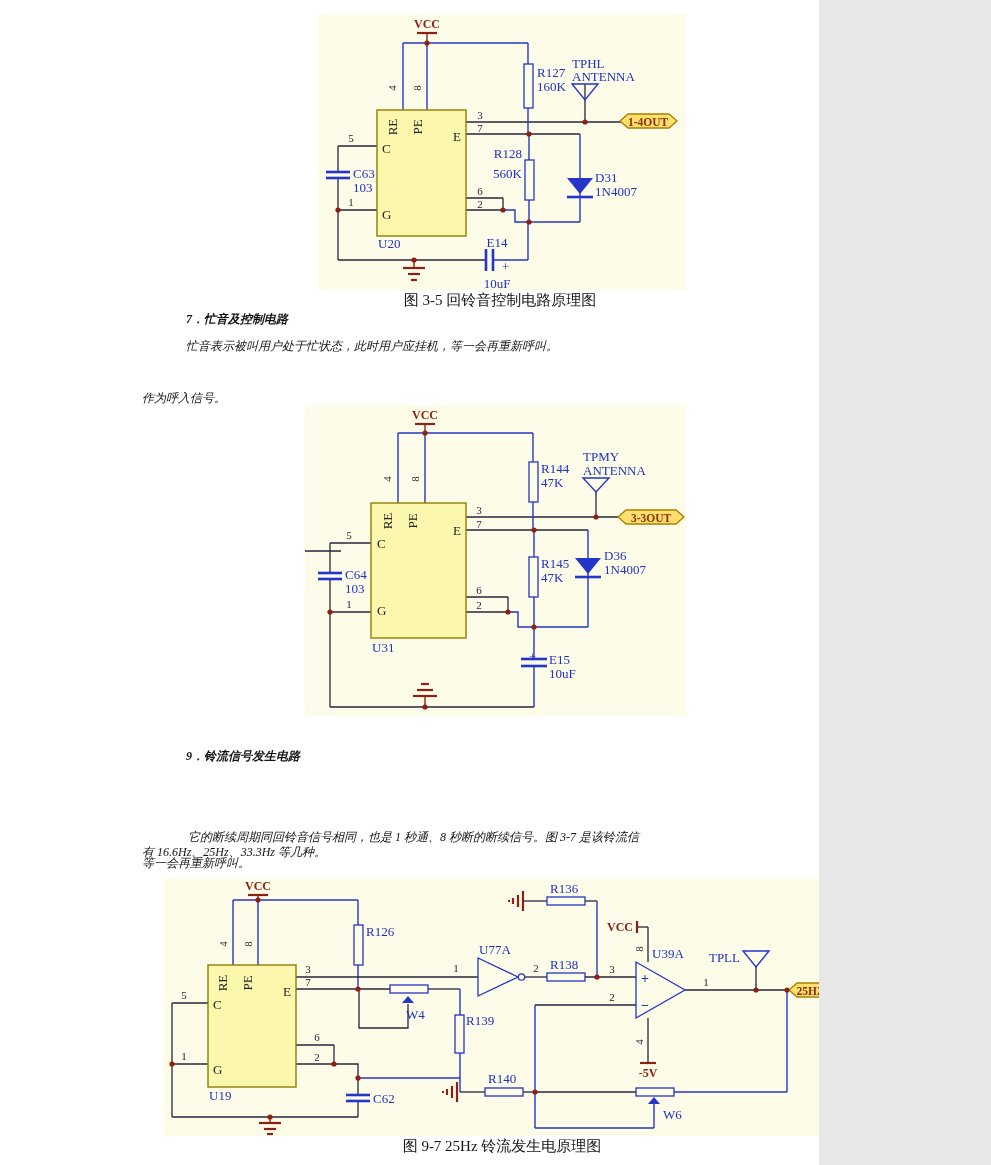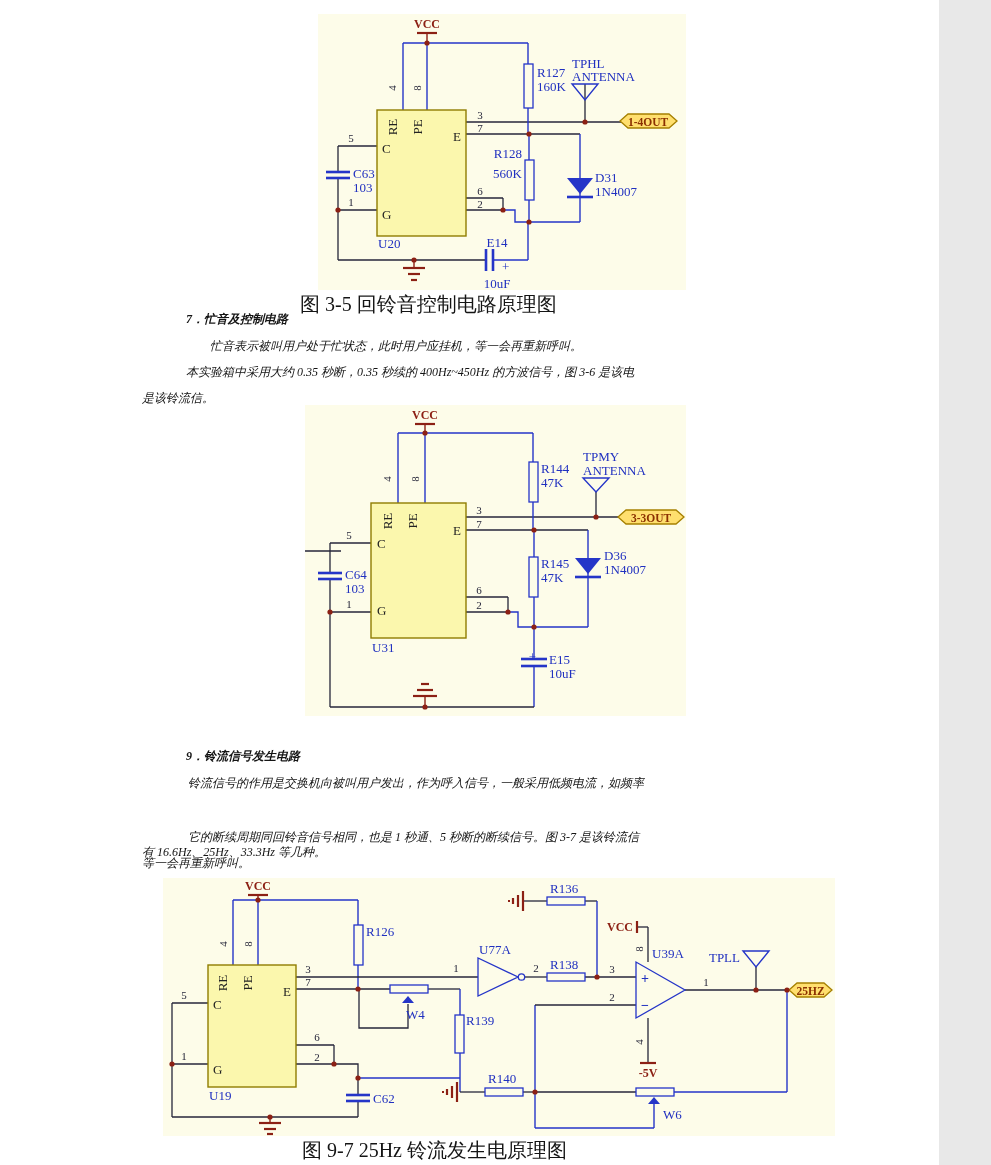--- a/index.html
+++ b/index.html
@@ -1,21 +1,21 @@
 <!DOCTYPE html>
 <html style="--page-bg: #ffffff; --panel-bg: #fdfce9; --wire: #2535c8; --pin: #26263a; --dark-red: #8c2014; --label: #2030c0; --ic-fill: #fbf7ad; --ic-border: #8f7d00; --tag-fill: #ffdf6e; --tag-border: #a68000; --tag-text: #8b3000; --text: #141414;"><head>
 <meta charset="utf-8">
 <style>
   :root{
     --page-bg:#ffffff; --panel-bg:#fdfce9; --wire:#2535c8; --pin:#26263a;
     --dark-red:#8c2014; --label:#2030c0; --ic-fill:#fbf7ad; --ic-border:#8f7d00;
     --tag-fill:#ffdf6e; --tag-border:#a68000; --tag-text:#8b3000; --text:#141414;
   }
   html,body{margin:0;padding:0;background:#e8e8e8;}
-  #page{position:relative;width:939px;height:1165px;background:var(--page-bg);
+  #page{position:relative;width:819px;height:1165px;background:var(--page-bg);
         font-family:"Liberation Serif","DejaVu Serif",serif;overflow:hidden;}
   svg{position:absolute;display:block;}
   .bgrect{fill:var(--panel-bg);}
   .w{stroke:var(--wire);stroke-width:1.4;fill:none;}
   .pw{stroke:var(--pin);stroke-width:1.3;fill:none;}
   .plate{stroke:var(--wire);stroke-width:2.6;fill:none;}
   .dr{stroke:var(--dark-red);stroke-width:1.4;fill:none;}
   .drb{stroke:var(--dark-red);stroke-width:2.2;fill:none;}
   .rs{fill:var(--panel-bg);stroke:var(--wire);stroke-width:1.3;}
   .cmpf{fill:var(--wire);stroke:none;}
@@ -24,21 +24,21 @@
   .tagp{fill:var(--tag-fill);stroke:var(--tag-border);stroke-width:1.3;}
   text{font-family:"Liberation Serif","DejaVu Serif",serif;}
   .lbl{fill:var(--label);font-size:13px;}
   .pin{fill:var(--pin);font-size:11px;}
   .icl{fill:#222222;font-size:13px;}
   .drt{fill:var(--dark-red);font-size:12px;font-weight:bold;}
   .tagt{fill:var(--tag-text);font-size:11.5px;font-weight:bold;}
   .opsign{fill:var(--label);font-size:14px;font-weight:bold;}
   .bodyline{position:absolute;font-size:12px;color:var(--text);white-space:nowrap;font-style:italic;}
   .heading{font-weight:bold;}
-  .caption{position:absolute;font-size:20px;color:var(--text);width:400px;white-space:nowrap;}
+  .caption{position:absolute;font-size:15px;color:var(--text);width:400px;text-align:center;white-space:nowrap;}
 </style>
 </head>
 <body>
 
 <div id="page">
 
   <svg style="left:318px;top:14px;" width="368" height="276" viewBox="318 14 368 276">
     <rect class="bgrect" x="318" y="14" width="368" height="276"></rect>
 
     <g>
@@ -463,23 +463,21 @@
       <circle class="dot" cx="597" cy="977" r="2.6"></circle>
       <circle class="dot" cx="756" cy="990" r="2.6"></circle>
       <circle class="dot" cx="787" cy="990" r="2.6"></circle>
     </g>
   </svg>
 
   <div class="caption" style="left:300px;top:291px;">图 3-5 回铃音控制电路原理图</div>
   <div class="caption" style="left:302px;top:1137px;">图 9-7 25Hz 铃流发生电原理图</div>
 
   <div class="bodyline heading" style="left:186px;top:311px;">7．忙音及控制电路</div>
-  <div class="bodyline" style="left:186px;top:338px;margin-left:24px;">忙音表示被叫用户处于忙状态，此时用户应挂机，等一会再重新呼叫。</div>
-  <div class="bodyline" style="left:186px;top:364px;">本实验箱中采用大约 0.35 秒断，0.35 秒续的 400Hz~450Hz 的方波信号，图 3-6 是该电</div>
-  <div class="bodyline" style="left:142px;top:390px;">是该铃流信。</div>
+  <div class="bodyline" style="left:186px;top:338px;">忙音表示被叫用户处于忙状态，此时用户应挂机，等一会再重新呼叫。</div>
+  <div class="bodyline" style="left:142px;top:390px;">作为呼入信号。</div>
 
   <div class="bodyline heading" style="left:186px;top:748px;">9．铃流信号发生电路</div>
-  <div class="bodyline" style="left:188px;top:775px;">铃流信号的作用是交换机向被叫用户发出，作为呼入信号，一般采用低频电流，如频率</div>
   <div class="bodyline" style="left:142px;top:844px;">有 16.6Hz、25Hz、33.3Hz 等几种。</div>
-  <div class="bodyline" style="left:188px;top:829px;">它的断续周期同回铃音信号相同，也是 1 秒通、5 秒断的断续信号。图 3-7 是该铃流信</div>
+  <div class="bodyline" style="left:188px;top:829px;">它的断续周期同回铃音信号相同，也是 1 秒通、8 秒断的断续信号。图 3-7 是该铃流信</div>
   <div class="bodyline" style="left:142px;top:855px;">等一会再重新呼叫。</div>
 
 </div>
 
 </body></html>

